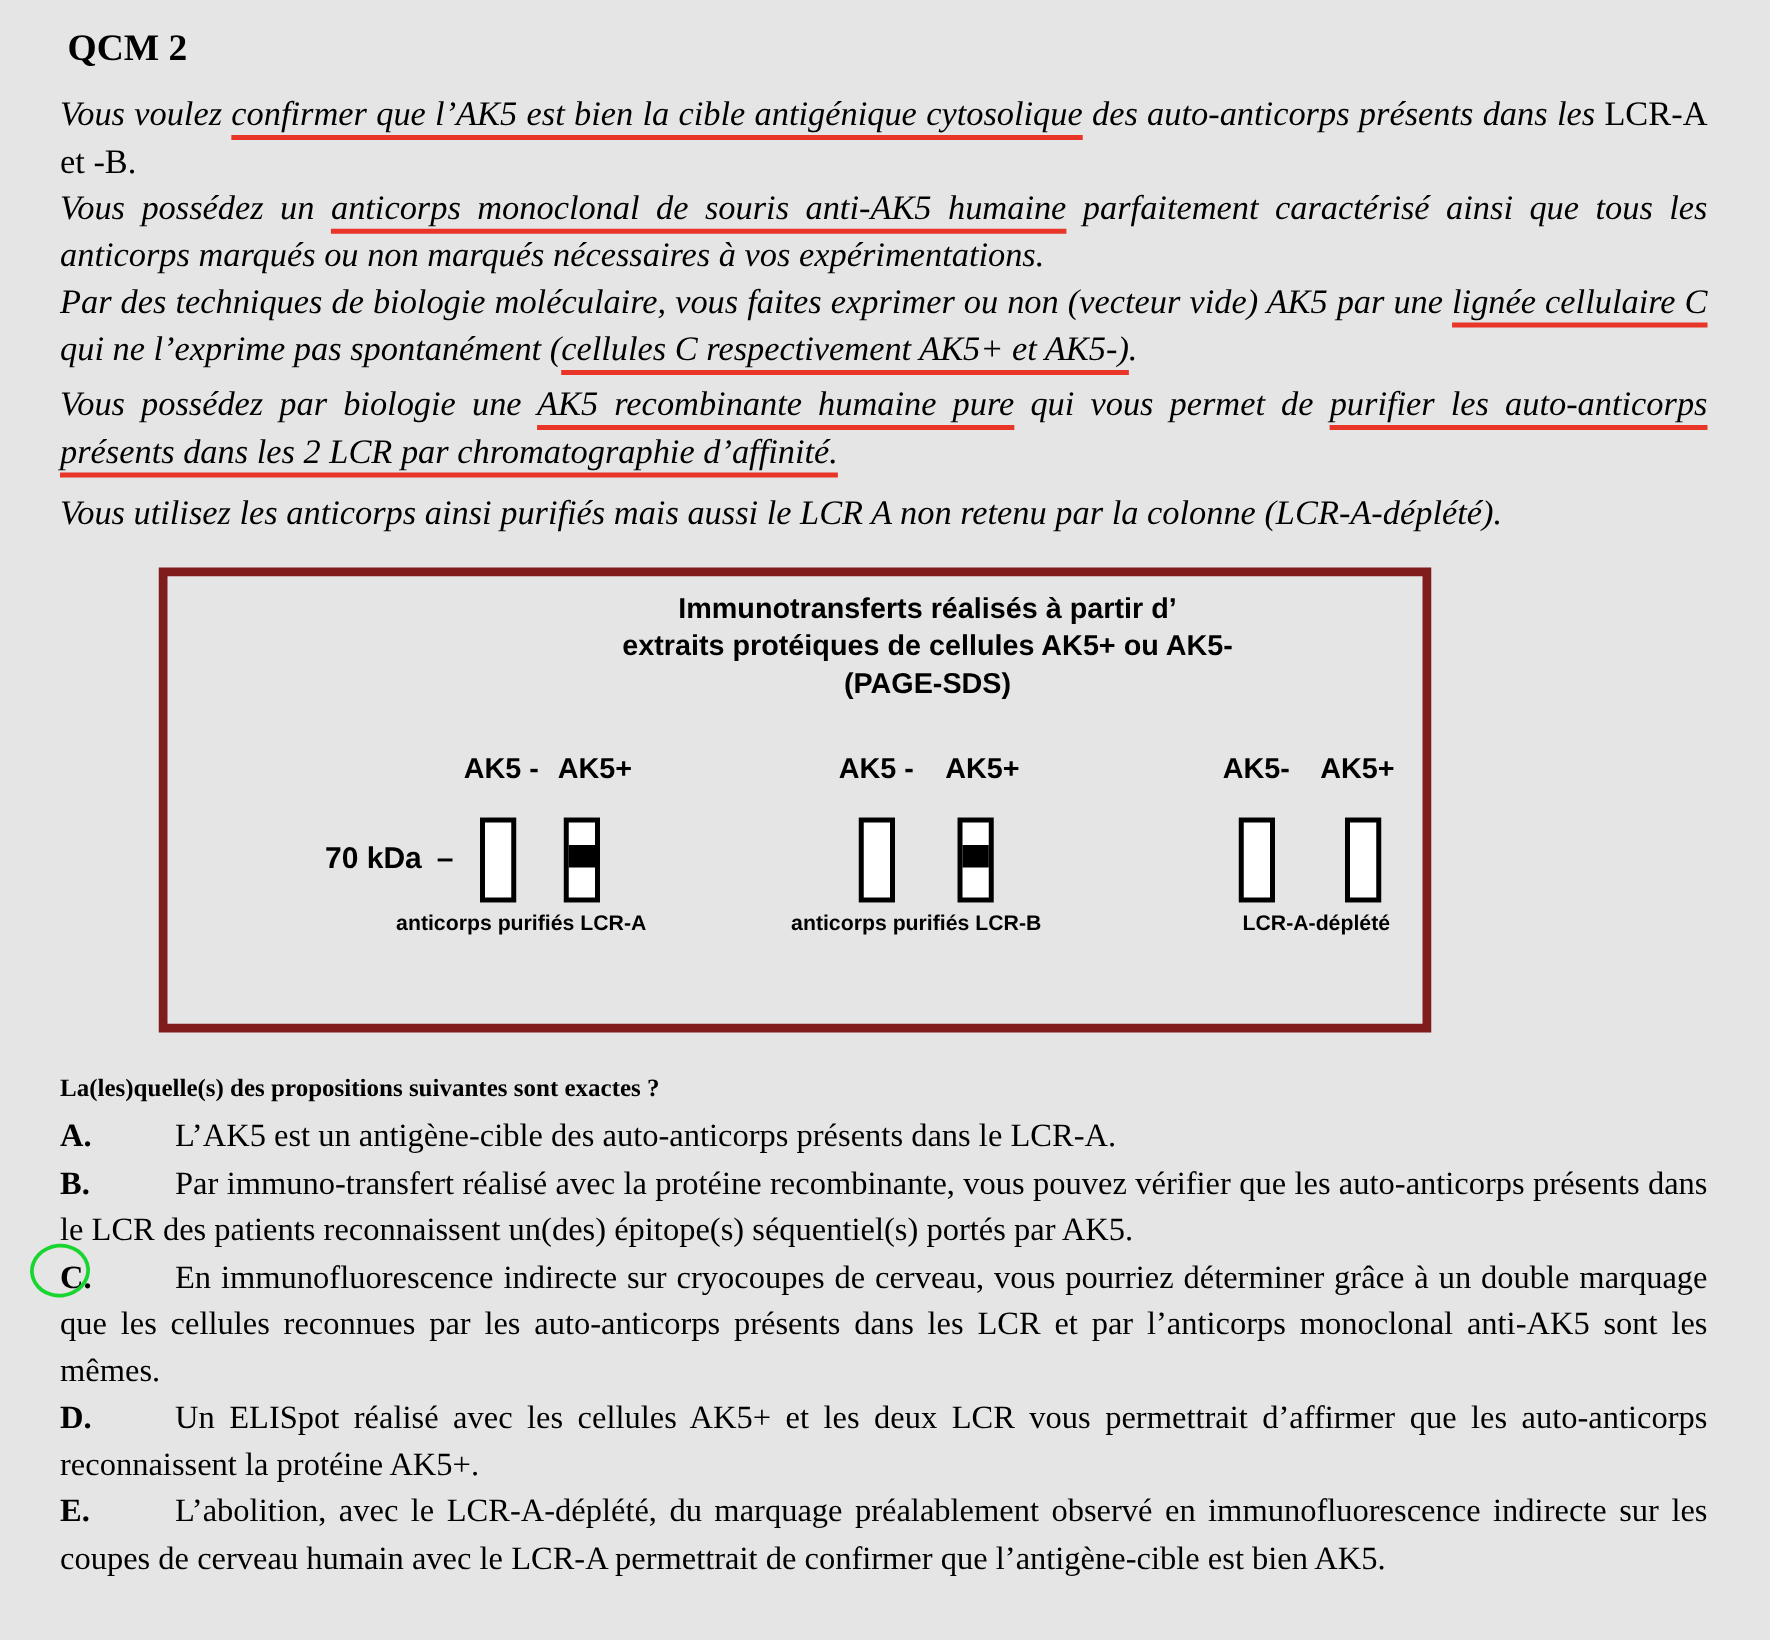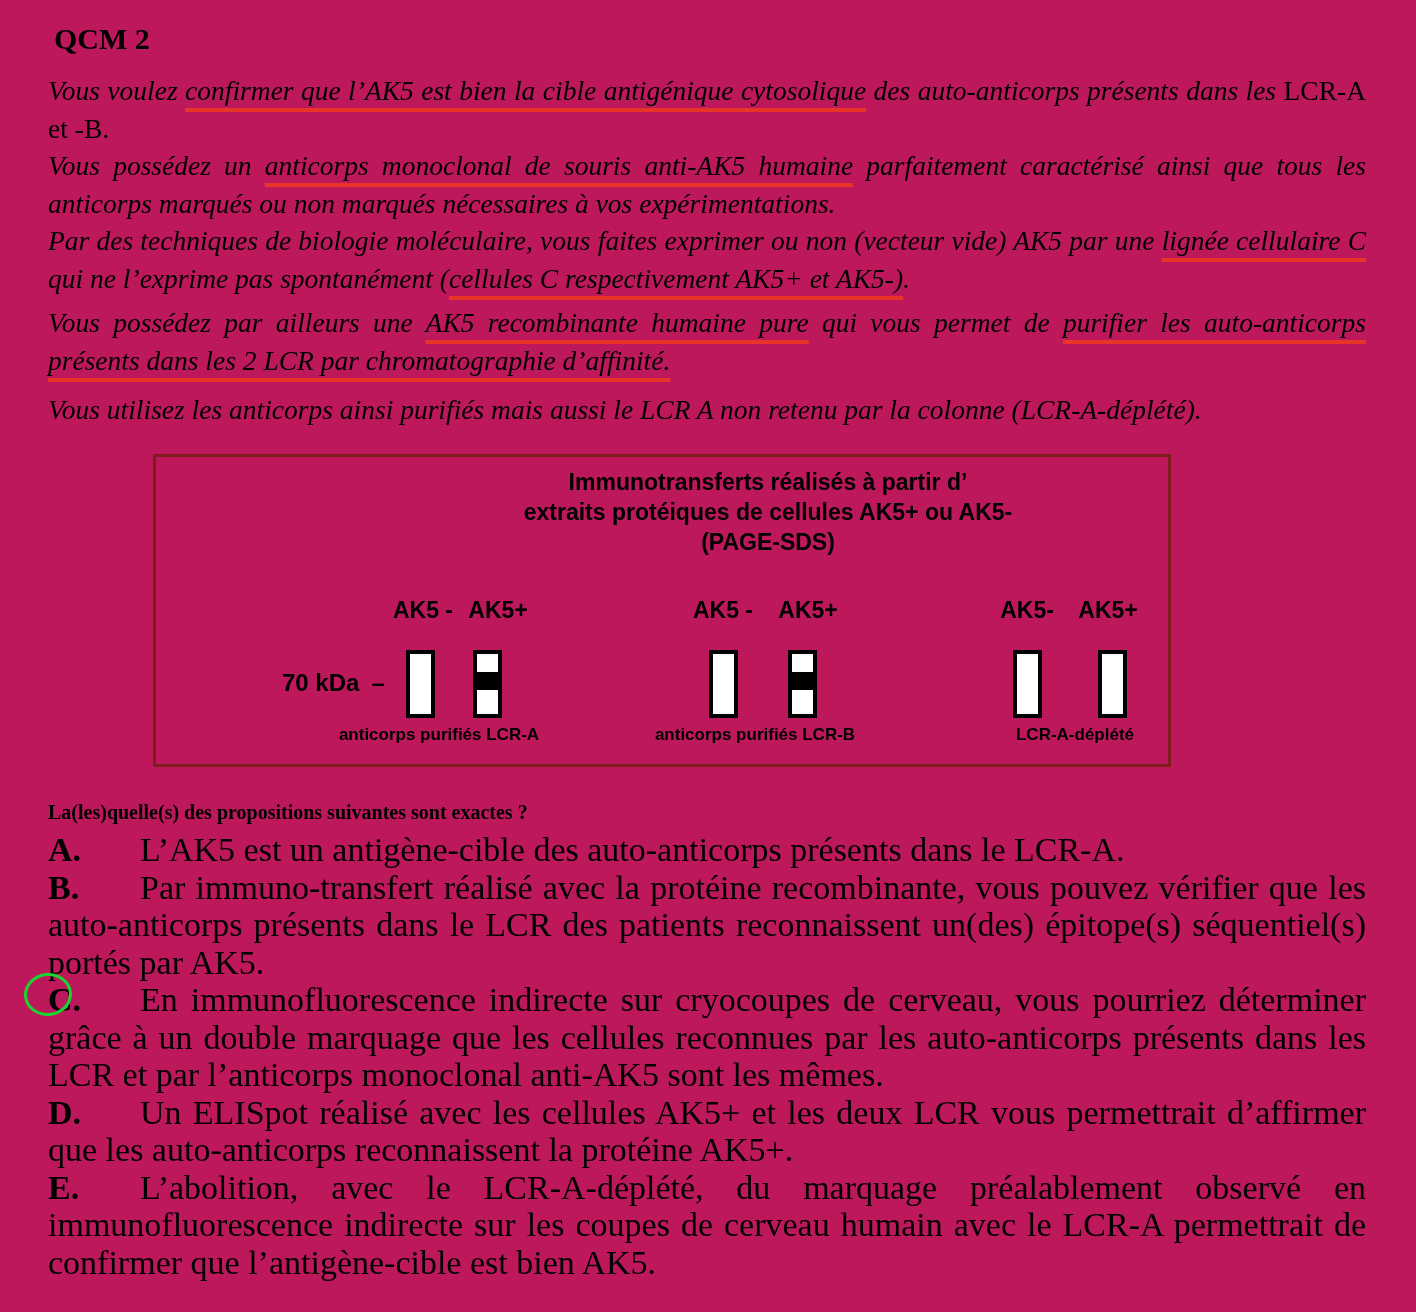--- a/index.html
+++ b/index.html
@@ -1,35 +1,35 @@
 <!DOCTYPE html>
 <html><head>
 <meta charset="utf-8">
 <style>
   html,body { margin:0; padding:0; background:#ffffff; }
   .page {
     position:relative; width:1416px; height:1312px; box-sizing:border-box;
-    background:#be185d; color:#000;
+    background:#e5e5e5; color:#000;
     font-family:"Liberation Serif", serif;
     padding:16px 50px 0 48px; overflow:hidden;
   }
   .doc-title { font-weight:bold; font-size:30px; font-style:normal; margin:6px 0 16px 6px; }
   p.body { margin:0; font-size:27.5px; line-height:37.5px; text-align:justify; font-style:italic; }
   p.gap-sm { margin-top:7px; }
   p.gap-md { margin-top:12px; }
   .rm { font-style:normal; }
   .ul {
     text-decoration:underline; text-decoration-color:#e83528;
     text-decoration-thickness:3.5px; text-underline-offset:8px;
     text-decoration-skip-ink:none;
   }
   
   .figure-box {
-    position:relative; margin:25px 0 0 105px; width:1018px; height:313px;
-    border:3px solid #7f1d1d; box-sizing:border-box;
+    position:relative; margin:25px 0 0 79px; width:1018px; height:372px;
+    border:7px solid #7f1d1d; box-sizing:border-box;
     font-family:"Liberation Sans", sans-serif; font-weight:bold; font-style:normal;
   }
   .fig-title {
     position:absolute; top:10px; left:0; width:100%; box-sizing:border-box;
     padding-left:212px; text-align:center; font-size:23px; line-height:30px;
   }
   .marker { position:absolute; top:212px; left:126px; font-size:24px; white-space:nowrap; }
   .marker .dash { margin-left:12px; font-weight:bold; }
   .lane-label { position:absolute; top:140px; transform:translateX(-50%); font-size:23px; white-space:nowrap; }
   .lane {
@@ -38,41 +38,41 @@
   }
   .band { position:absolute; left:0; right:0; top:18px; height:18px; background:#000; }
   .caption { position:absolute; top:268px; transform:translateX(-50%); font-size:17px; white-space:nowrap; }
   
   .p1a{left:267px}.p1b{left:342px}.p2a{left:567px}.p2b{left:652px}.p3a{left:871px}.p3b{left:952px}
   .g1l1{left:250px}.g1l2{left:317px}.g2l1{left:553px}.g2l2{left:632px}.g3l1{left:857px}.g3l2{left:942px}
   .c1{left:283px}.c2{left:599px}.c3{left:919px}
   
   .question { margin-top:27px; }
   .q-header { font-weight:bold; font-size:20px; line-height:37.5px; margin:0; }
-  p.opt { margin:0; font-size:34px; line-height:37.5px; text-align:justify; font-style:normal; }
+  p.opt { margin:0; font-size:26px; line-height:37.5px; text-align:justify; font-style:normal; }
   .letter { display:inline-block; width:92px; font-weight:bold; position:relative; vertical-align:baseline; }
   .ellipse {
     position:absolute; left:-24px; top:-8px; width:48px; height:43px; box-sizing:border-box;
     border:3.5px solid #18d62f; border-radius:50%; transform:rotate(-5deg); pointer-events:none;
   }
 </style>
 </head>
 <body>
 
 <div class="page">
 
   <div class="doc-title">QCM 2</div>
 
   <p class="body"><span>Vous voulez </span><span class="ul">confirmer que l’AK5 est bien la cible antigénique cytosolique</span><span> des auto-anticorps présents dans les </span><span class="rm">LCR-A et -B.</span></p>
 
   <p class="body"><span>Vous possédez un </span><span class="ul">anticorps monoclonal de souris anti-AK5 humaine</span><span> parfaitement caractérisé ainsi que tous les anticorps marqués ou non marqués nécessaires à vos expérimentations.</span></p>
 
   <p class="body"><span>Par des techniques de biologie moléculaire, vous faites exprimer ou non (vecteur vide) AK5 par une </span><span class="ul">lignée cellulaire C</span><span> qui ne l’exprime pas spontanément (</span><span class="ul">cellules C respectivement AK5+ et AK5-)</span><span>.</span></p>
 
-  <p class="body gap-sm"><span>Vous possédez par ailleurs une </span><span class="ul">AK5 recombinante humaine pure</span><span> qui vous permet de </span><span class="ul">purifier les auto-anticorps présents dans les 2 LCR par chromatographie d’affinité.</span></p>
+  <p class="body gap-sm"><span>Vous possédez par biologie une </span><span class="ul">AK5 recombinante humaine pure</span><span> qui vous permet de </span><span class="ul">purifier les auto-anticorps présents dans les 2 LCR par chromatographie d’affinité.</span></p>
 
   <p class="body gap-md"><span>Vous utilisez les anticorps ainsi purifiés mais aussi le LCR A non retenu par la colonne (LCR-A-déplété).</span></p>
 
   <div class="figure-box">
     <div class="fig-title">
       <div>Immunotransferts réalisés à partir d’</div>
       <div>extraits protéiques de cellules AK5+ ou AK5-</div>
       <div>(PAGE-SDS)</div>
     </div>
 

